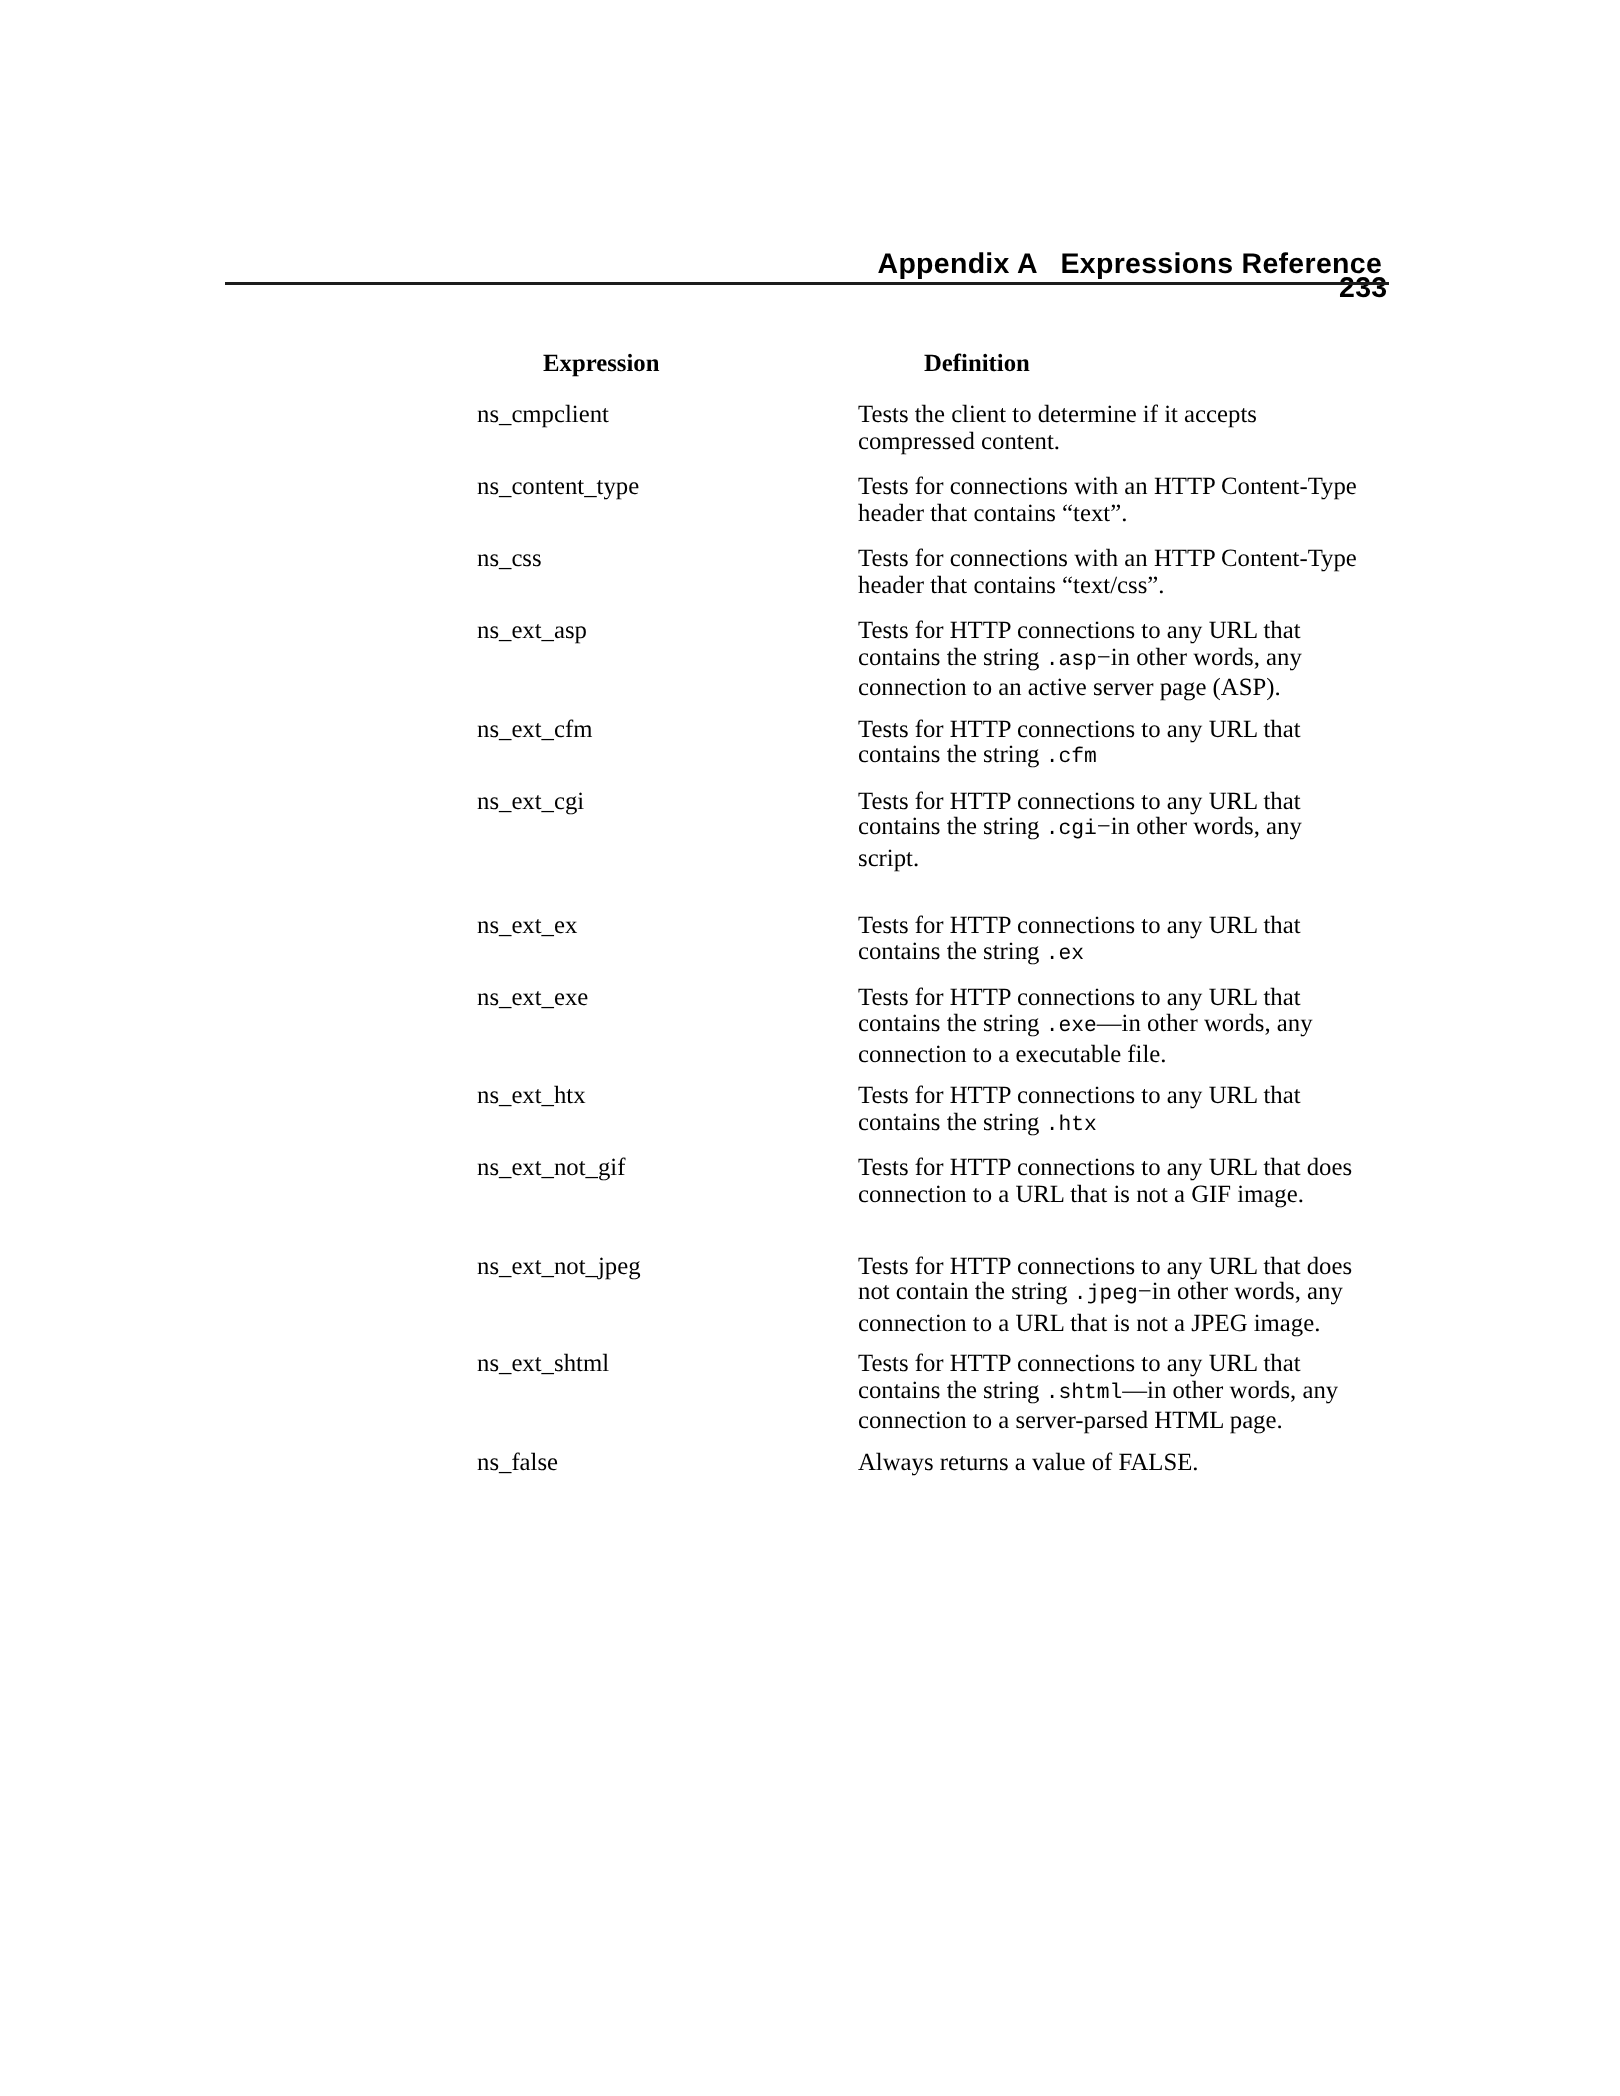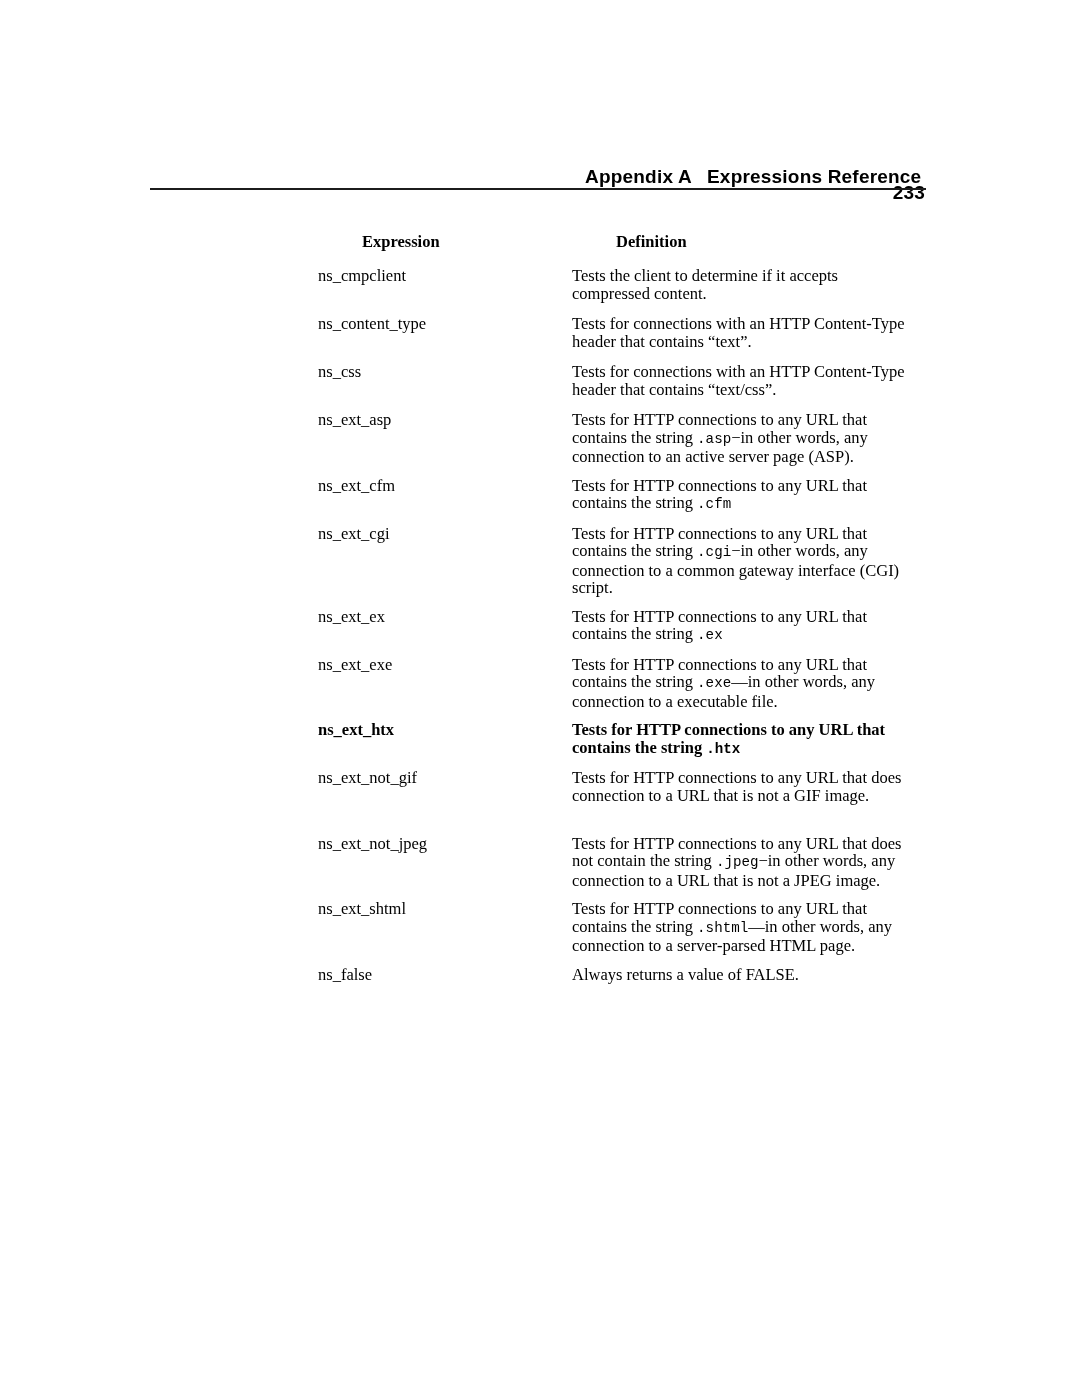--- a/index.html
+++ b/index.html
@@ -157,40 +157,39 @@
         <div class="cell-definition">
           <span class="dline"><span>Tests for HTTP connections to any URL that</span></span>
           <span class="dline"><span>contains the string </span><code class="mono">.cfm</code></span>
         </div>
       </div>
       <div class="table-row" style="height: 70px;">
         <div class="cell-expression">ns_ext_cgi</div>
         <div class="cell-definition">
           <span class="dline"><span>Tests for HTTP connections to any URL that</span></span>
           <span class="dline"><span>contains the string </span><code class="mono">.cgi</code><span>−in other words, any</span></span>
-          <span class="dline"><span>connection to a common gateway interface (CGI)</span></span>
           <span class="dline"><span>script.</span></span>
         </div>
       </div>
       <div class="table-row" style="height: 35px;">
         <div class="cell-expression">ns_ext_ex</div>
         <div class="cell-definition">
           <span class="dline"><span>Tests for HTTP connections to any URL that</span></span>
           <span class="dline"><span>contains the string </span><code class="mono">.ex</code></span>
         </div>
       </div>
       <div class="table-row" style="height: 52.5px;">
         <div class="cell-expression">ns_ext_exe</div>
         <div class="cell-definition">
           <span class="dline"><span>Tests for HTTP connections to any URL that</span></span>
           <span class="dline"><span>contains the string </span><code class="mono">.exe</code><span>—in other words, any</span></span>
           <span class="dline"><span>connection to a executable file.</span></span>
         </div>
       </div>
-      <div class="table-row" style="height: 35px; font-weight: bold;">
+      <div class="table-row" style="height: 35px;">
         <div class="cell-expression">ns_ext_htx</div>
         <div class="cell-definition">
           <span class="dline"><span>Tests for HTTP connections to any URL that</span></span>
           <span class="dline"><span>contains the string </span><code class="mono">.htx</code></span>
         </div>
       </div>
       <div class="table-row" style="height: 52.5px;">
         <div class="cell-expression">ns_ext_not_gif</div>
         <div class="cell-definition">
           <span class="dline"><span>Tests for HTTP connections to any URL that does</span></span>

